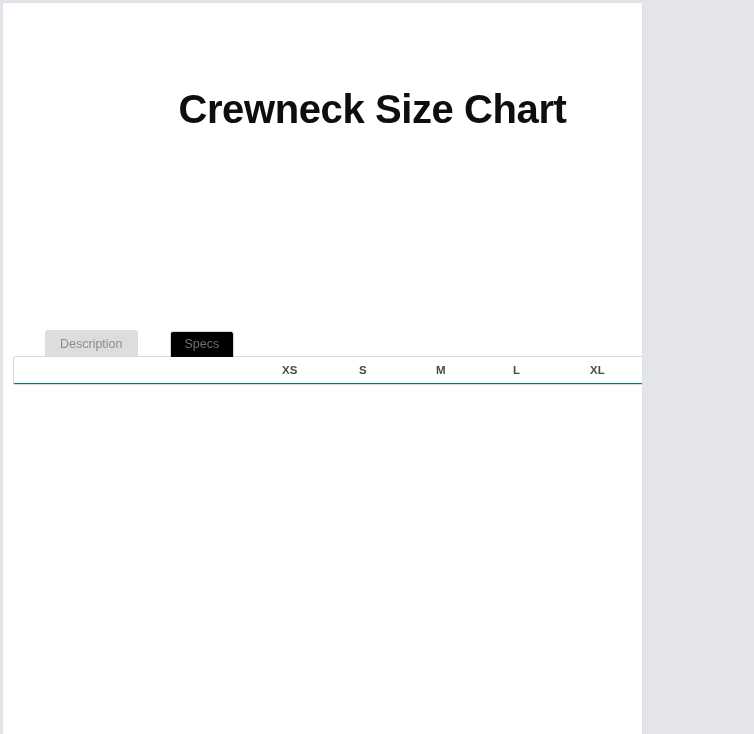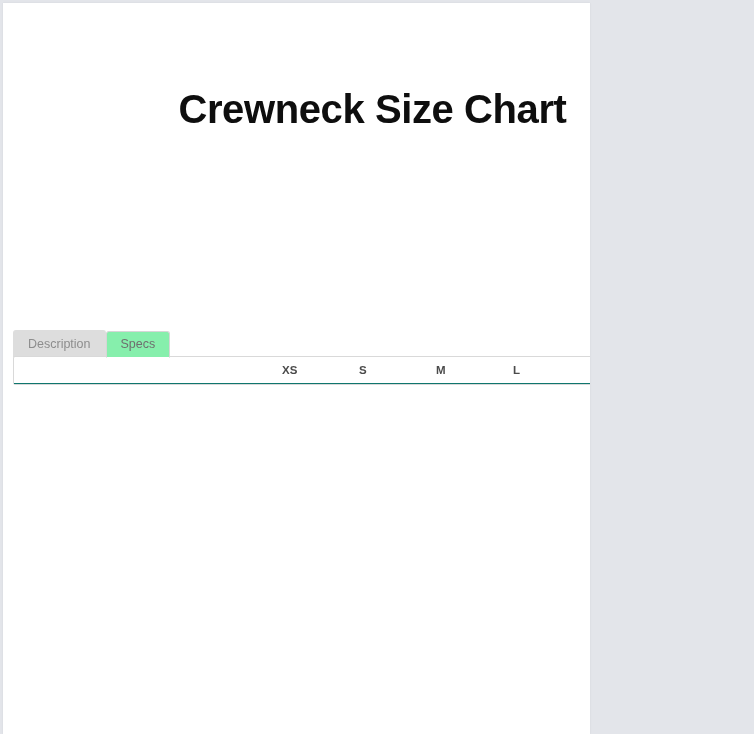--- a/index.html
+++ b/index.html
@@ -11,21 +11,21 @@
     width: 754px;
     height: 734px;
     background: #e3e5ea;
     font-family: "Liberation Sans", sans-serif;
     overflow: hidden;
   }
   #page {
     position: absolute;
     left: 3px;
     top: 3px;
-    width: 587px;
+    width: 639px;
     height: 731px;
     background: #ffffff;
     box-shadow: 0 0 2px rgba(0,0,0,0.07);
     overflow: hidden;
   }
   #page-title {
     margin: 0;
     padding: 0;
     position: absolute;
     left: 0;
@@ -66,29 +66,30 @@
     justify-content: center;
     padding: 0 14px;
     font-size: 12.5px;
     line-height: 27px;
     color: #8a8a8a;
     border-top-left-radius: 3px;
     border-top-right-radius: 3px;
     font-family: "Liberation Sans", sans-serif;
     cursor: pointer;
     user-select: none;
+    margin-left: 32px;
   }
   .tab.inactive {
     background: #dddddd;
     border: 1px solid #dddddd;
     border-bottom: none;
     color: #8d8d8d;
   }
   .tab.active {
-    background: #86efac;
+    background: #000000;
     border: 1px solid #d6d6d6;
     border-bottom: 1px solid #ffffff;
     color: #6f6f6f;
     position: relative;
     z-index: 3;
     margin-bottom: -1px;
   }
 
   
   #specs-panel {

